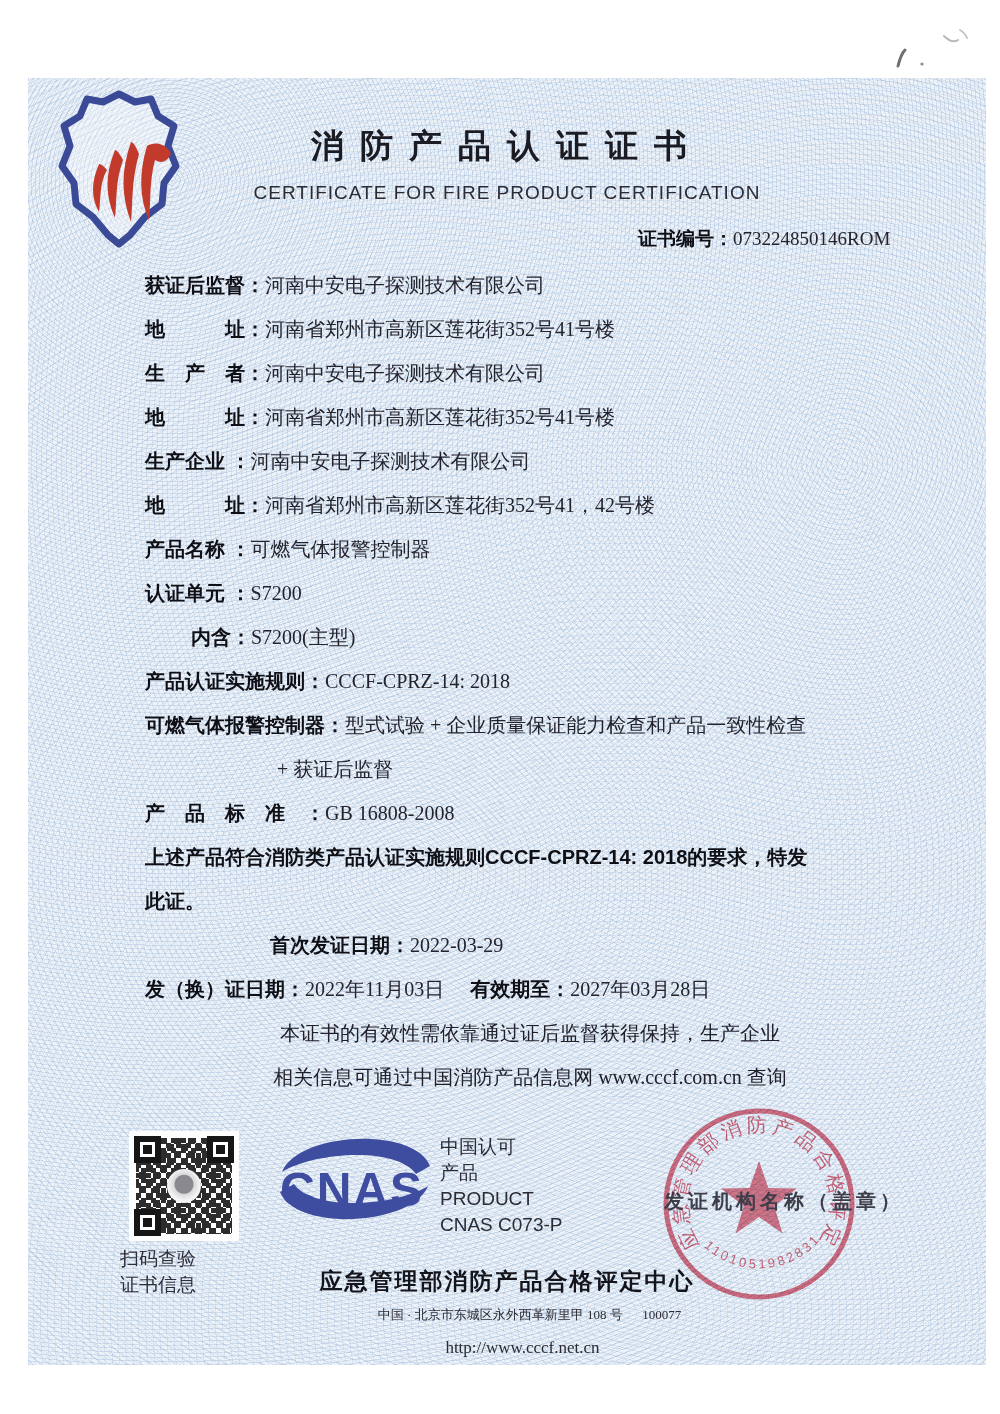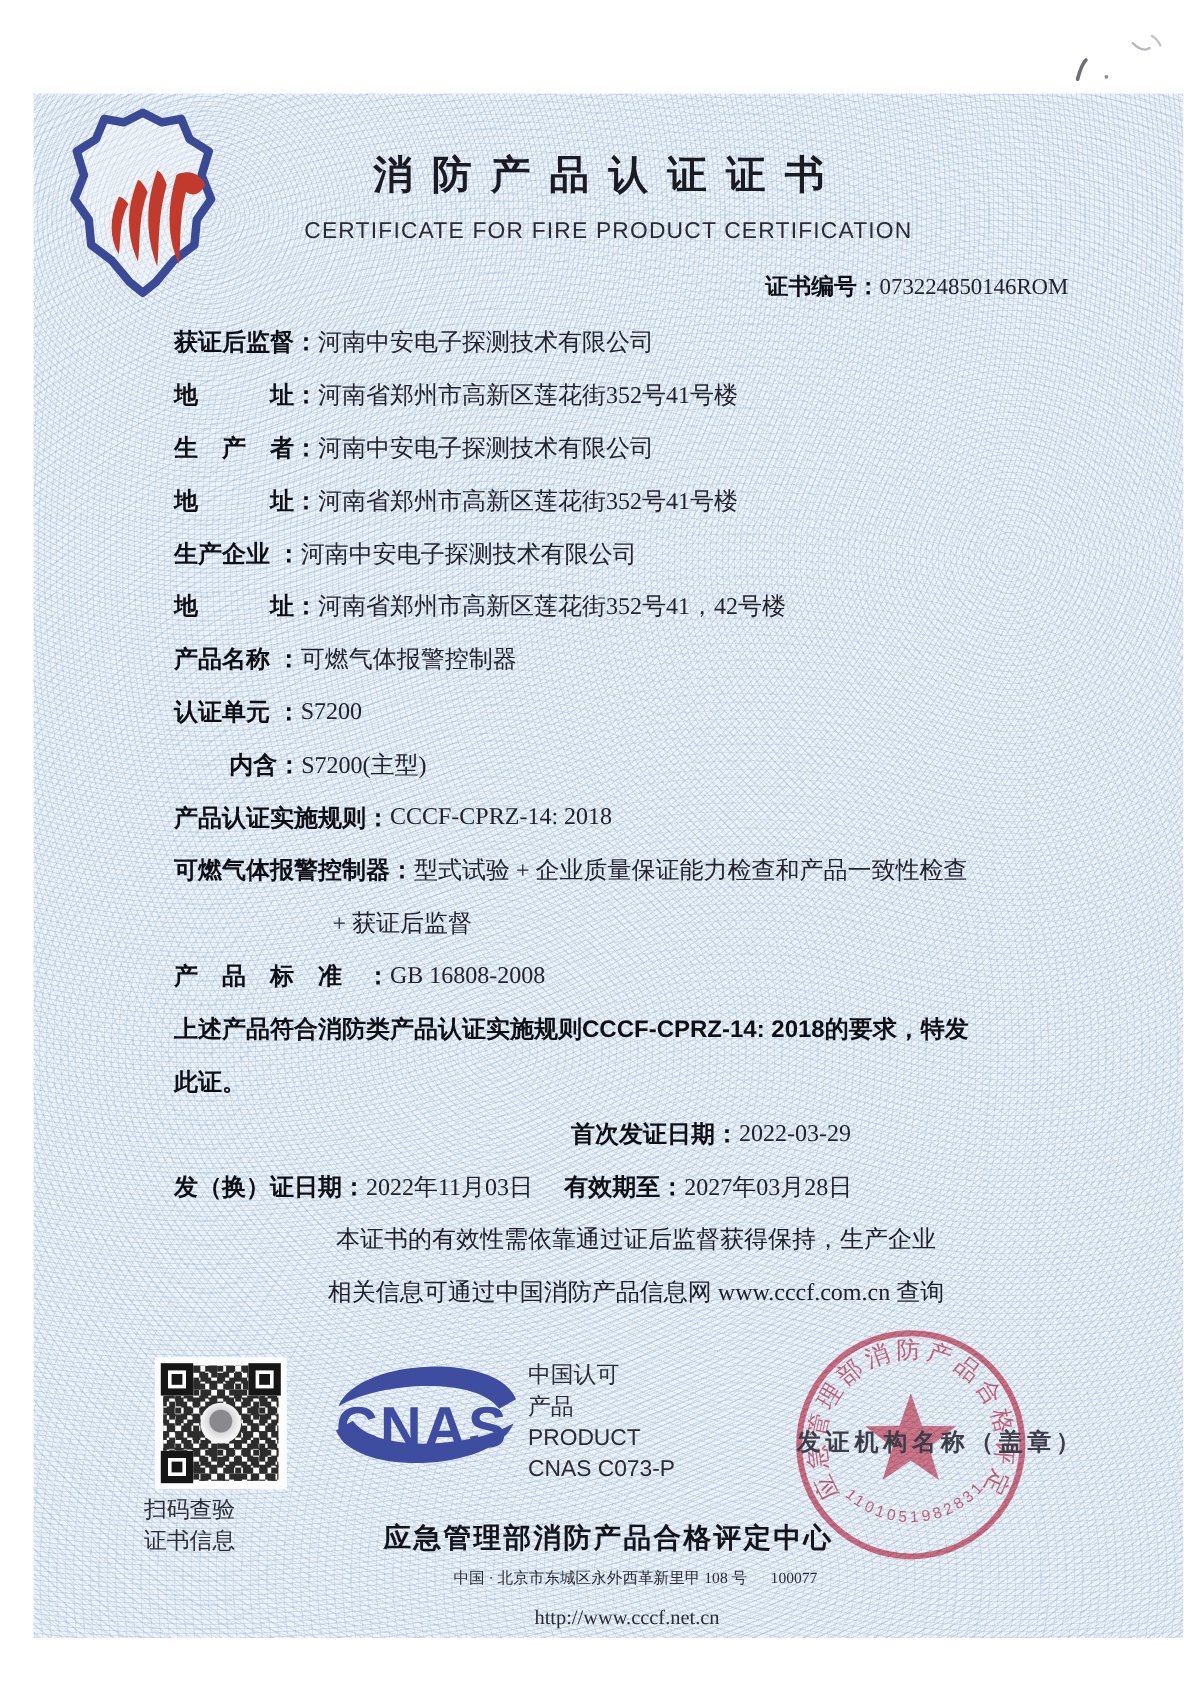--- a/index.html
+++ b/index.html
@@ -20,21 +20,21 @@
   .cert-no{position:absolute;left:610px;top:148px;font-size:19px;white-space:pre;}
   .cert-no .lbl{font-weight:700;}
   .col{position:absolute;left:117px;top:185px;width:770px;}
   .frow{height:44px;display:flex;align-items:center;font-size:20px;white-space:pre;}
   .lbl{font-family:"Liberation Sans",sans-serif;font-weight:700;color:#0f0f16;white-space:pre;}
   .val{font-family:"Liberation Serif",serif;color:#23232d;white-space:pre;}
   .indent1{padding-left:46px;}
   .indent2{padding-left:132px;}
   .bold-line{font-family:"Liberation Sans",sans-serif;font-weight:700;color:#0f0f16;}
   .center-line{display:block;text-align:center;line-height:44px;height:44px;font-size:20px;white-space:pre;}
-  .first-issue{padding-left:125px;justify-content:center;}
+  .first-issue{padding-left:125px;}
   .gap-left{margin-left:26px;}
   
   .qr{position:absolute;left:103px;top:1055px;width:106px;height:106px;background:#fdfdfd;
       box-shadow:0 0 0 2px #fdfdfd;}
   .qr-noise{position:absolute;inset:5px;opacity:.92;
       background:
         repeating-conic-gradient(#1b1b1b 0 25%, transparent 0 50%) 0 0/10px 10px,
         repeating-conic-gradient(transparent 0 25%, #1b1b1b 0 50%) 3px 6px/14px 14px;}
   .finder{position:absolute;width:27px;height:27px;background:#fff;border:6px solid #161616;box-sizing:border-box;}
   .finder::after{content:"";position:absolute;inset:3px;background:#161616;}

